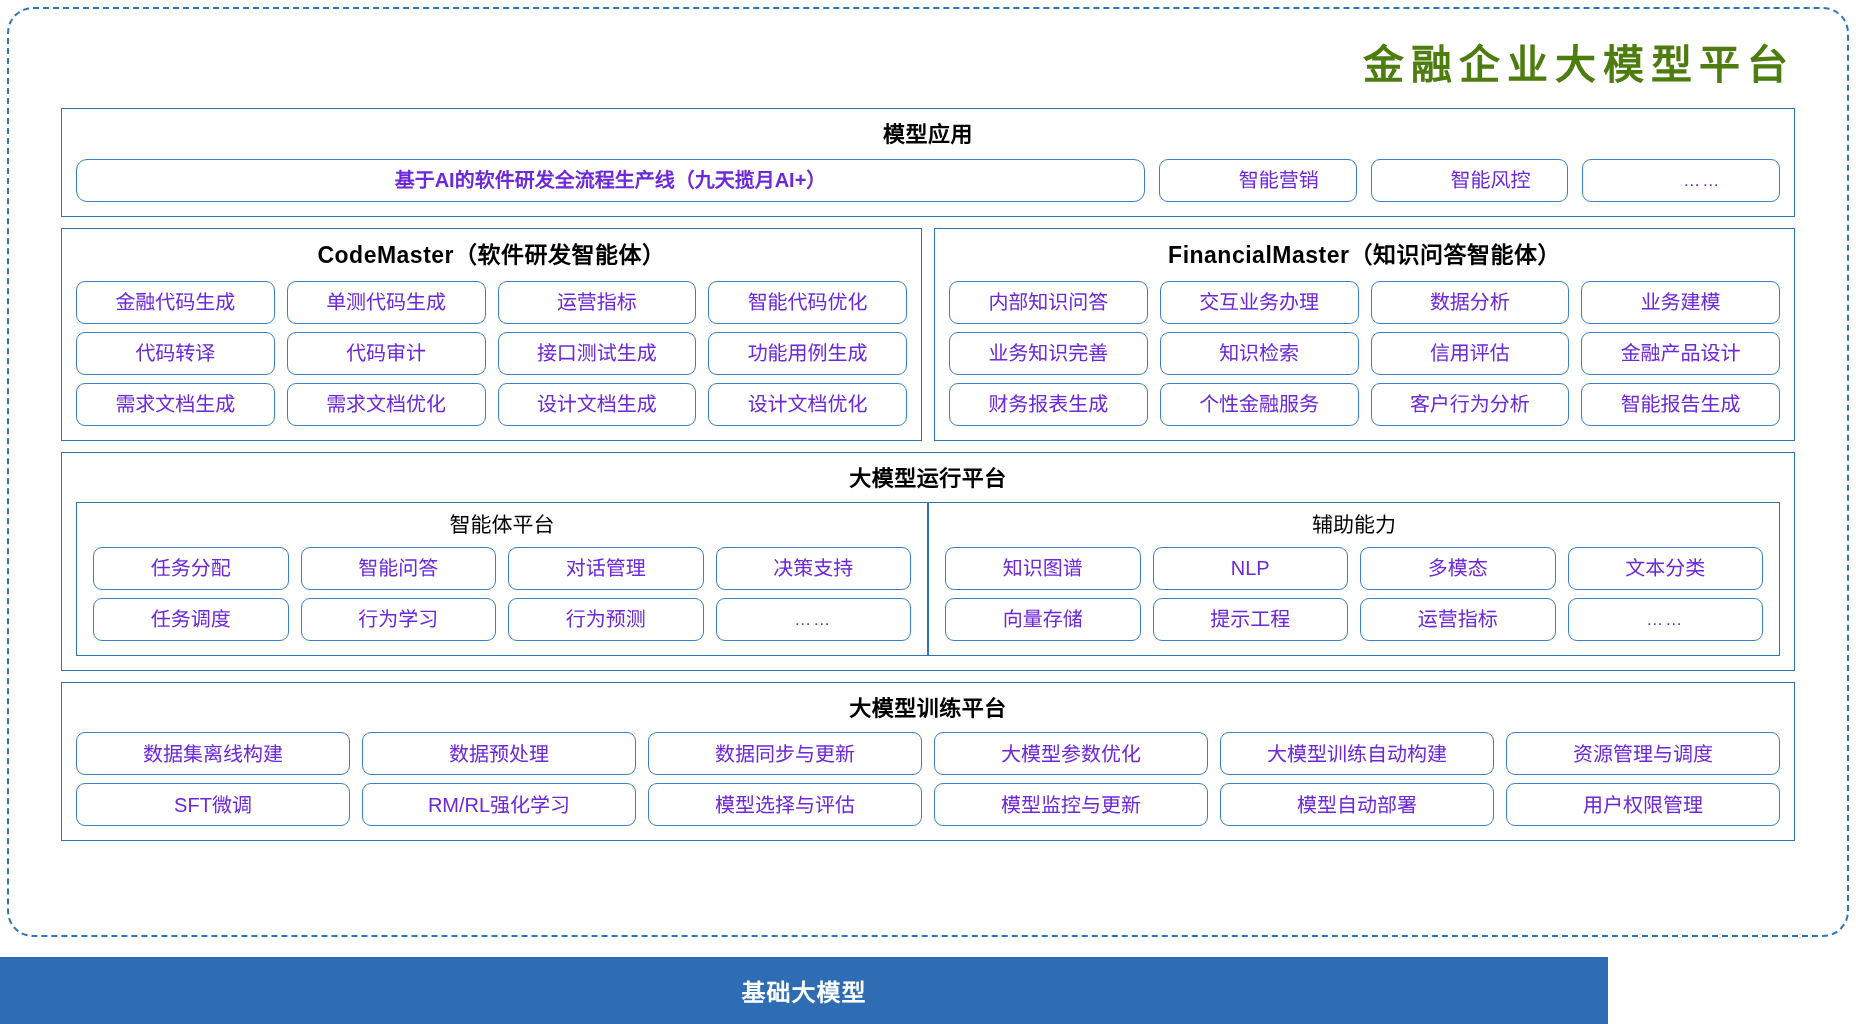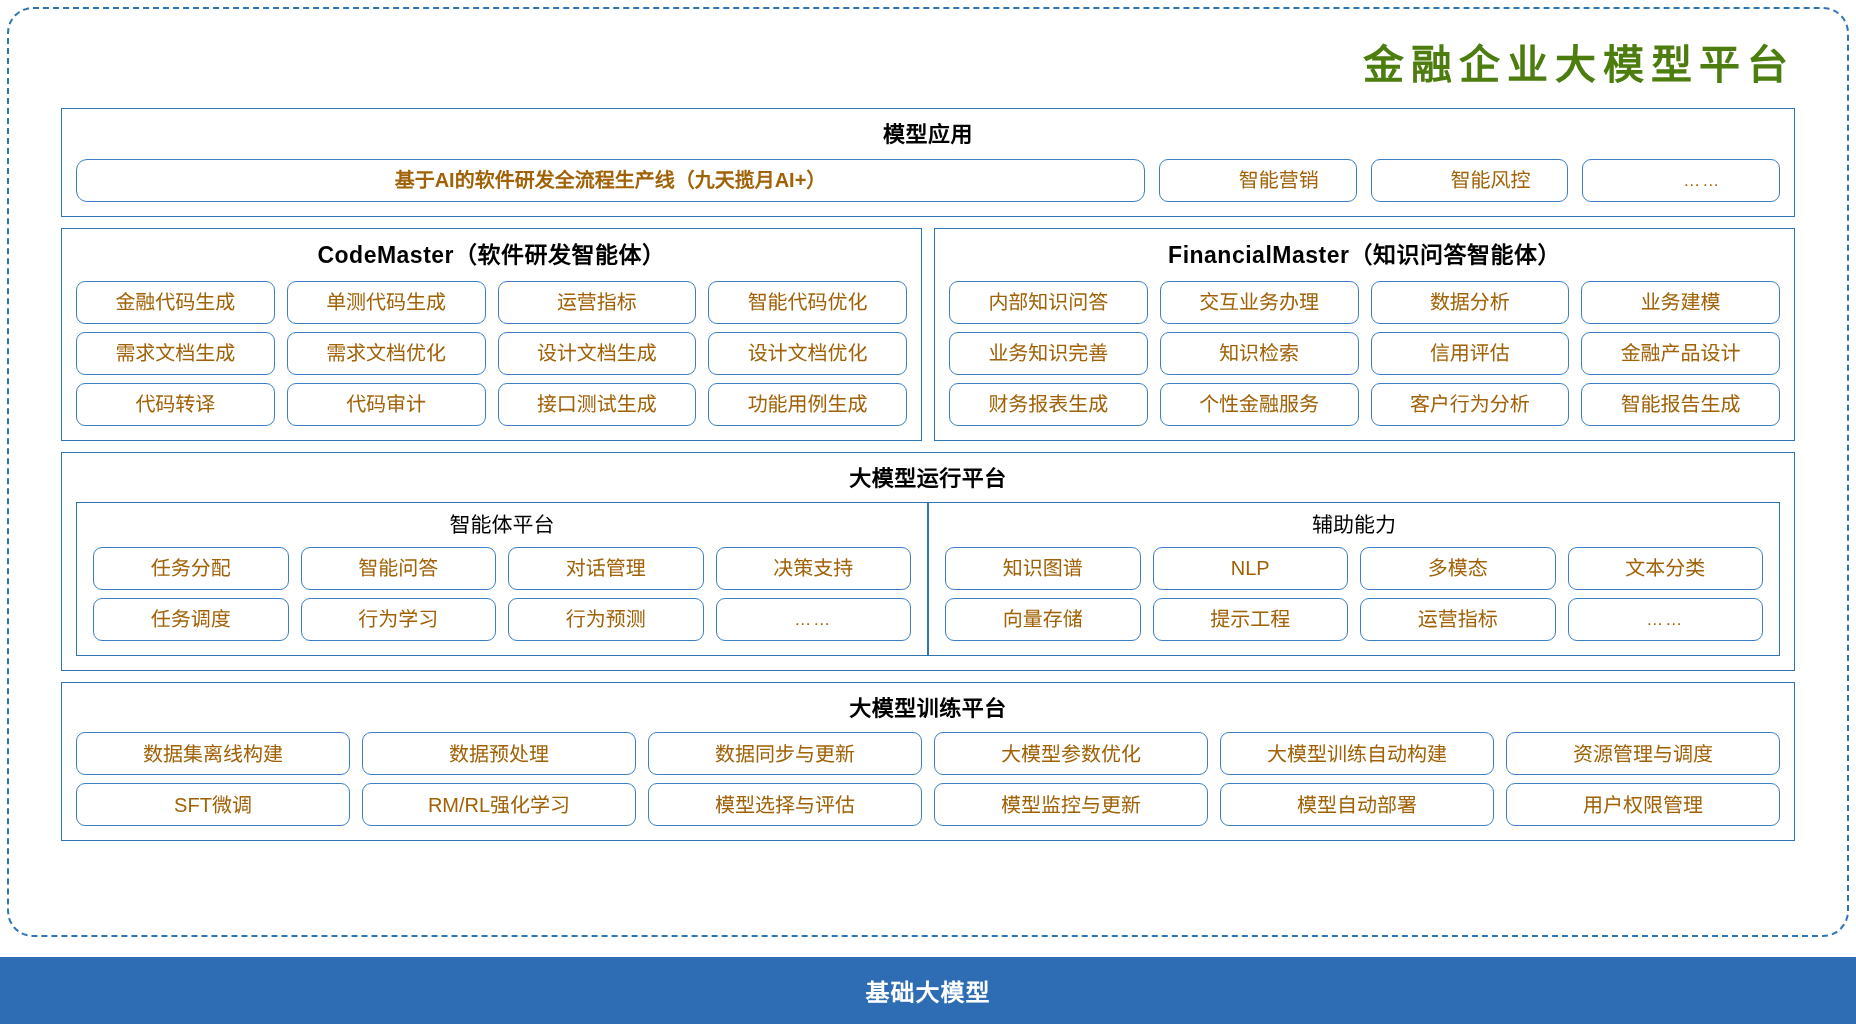--- a/index.html
+++ b/index.html
@@ -89,21 +89,21 @@
     border: 1px solid #3C7FC6;
     border-radius: 9px;
     background: #ffffff;
     height: 43px;
     display: flex;
     align-items: center;
     justify-content: center;
     font-size: 20px;
     line-height: 1;
     white-space: nowrap;
-    color: #a16207;
+    color: #6d28d9;
   }
 
   .pill.ellipsis {
     letter-spacing: 2px;
     font-size: 17px;
   }
 
   .pill.wide-feature {
     font-weight: 700;
     font-size: 20px;
@@ -154,21 +154,21 @@
     font-weight: 400;
     padding: 3px 0 9px 0;
     line-height: 1.2;
   }
 
   
   .base-bar {
     position: absolute;
     left: 0;
     top: 957px;
-    width: 1856px;
+    width: 1608px;
     height: 67px;
     background: #2E6DB4;
     color: #ffffff;
     display: flex;
     align-items: center;
     justify-content: center;
     font-size: 24px;
     font-weight: 700;
     letter-spacing: 1px;
   }
@@ -198,30 +198,30 @@
         <div class="section-title agent">
           <span class="squiggle">CodeMaster</span><span>（软件研发智能体）</span>
         </div>
         <div class="row">
           <div class="pill">金融代码生成</div>
           <div class="pill">单测代码生成</div>
           <div class="pill">运营指标</div>
           <div class="pill">智能代码优化</div>
         </div>
         <div class="row">
+          <div class="pill">代码转译</div>
+          <div class="pill">代码审计</div>
+          <div class="pill">接口测试生成</div>
+          <div class="pill">功能用例生成</div>
+        </div>
+        <div class="row">
           <div class="pill">需求文档生成</div>
           <div class="pill">需求文档优化</div>
           <div class="pill">设计文档生成</div>
           <div class="pill">设计文档优化</div>
-        </div>
-        <div class="row">
-          <div class="pill">代码转译</div>
-          <div class="pill">代码审计</div>
-          <div class="pill">接口测试生成</div>
-          <div class="pill">功能用例生成</div>
         </div>
       </div>
 
       <div class="section">
         <div class="section-title agent">
           <span class="squiggle">FinancialMaster</span><span>（知识问答智能体）</span>
         </div>
         <div class="row">
           <div class="pill">内部知识问答</div>
           <div class="pill">交互业务办理</div>

